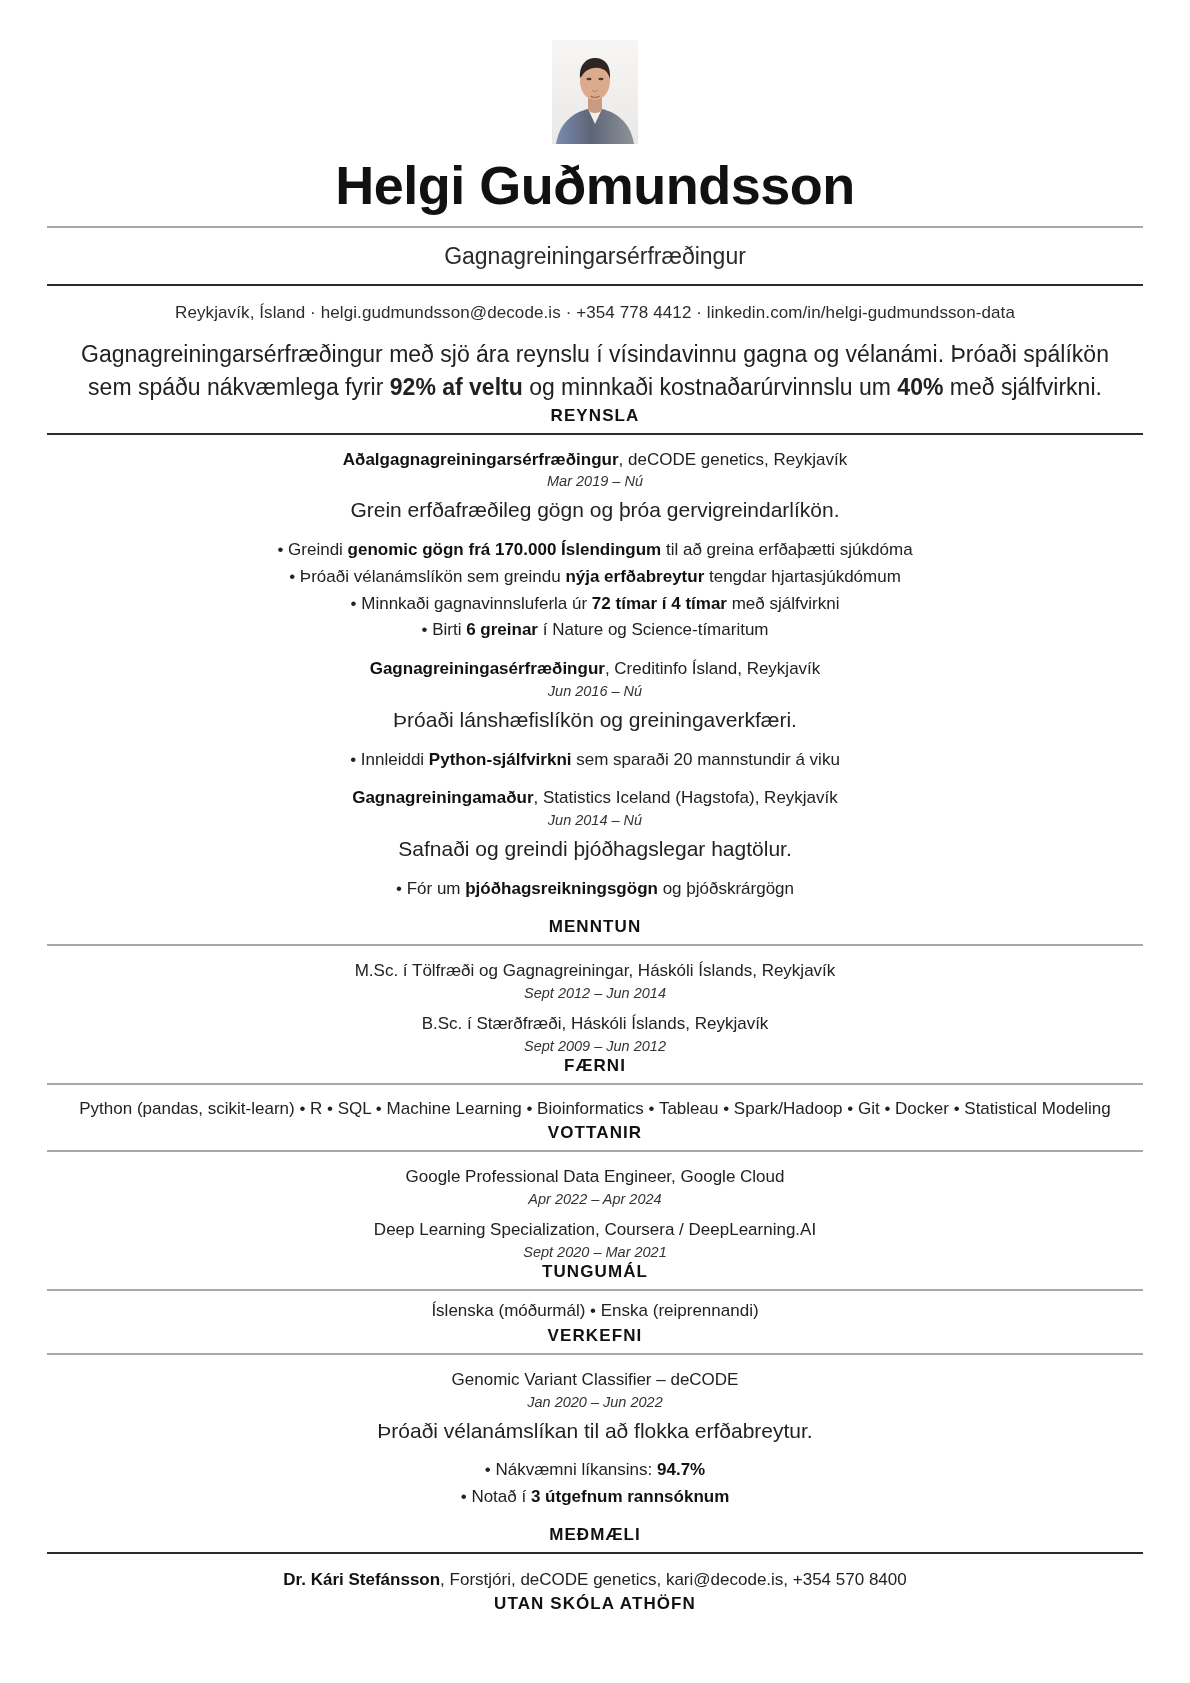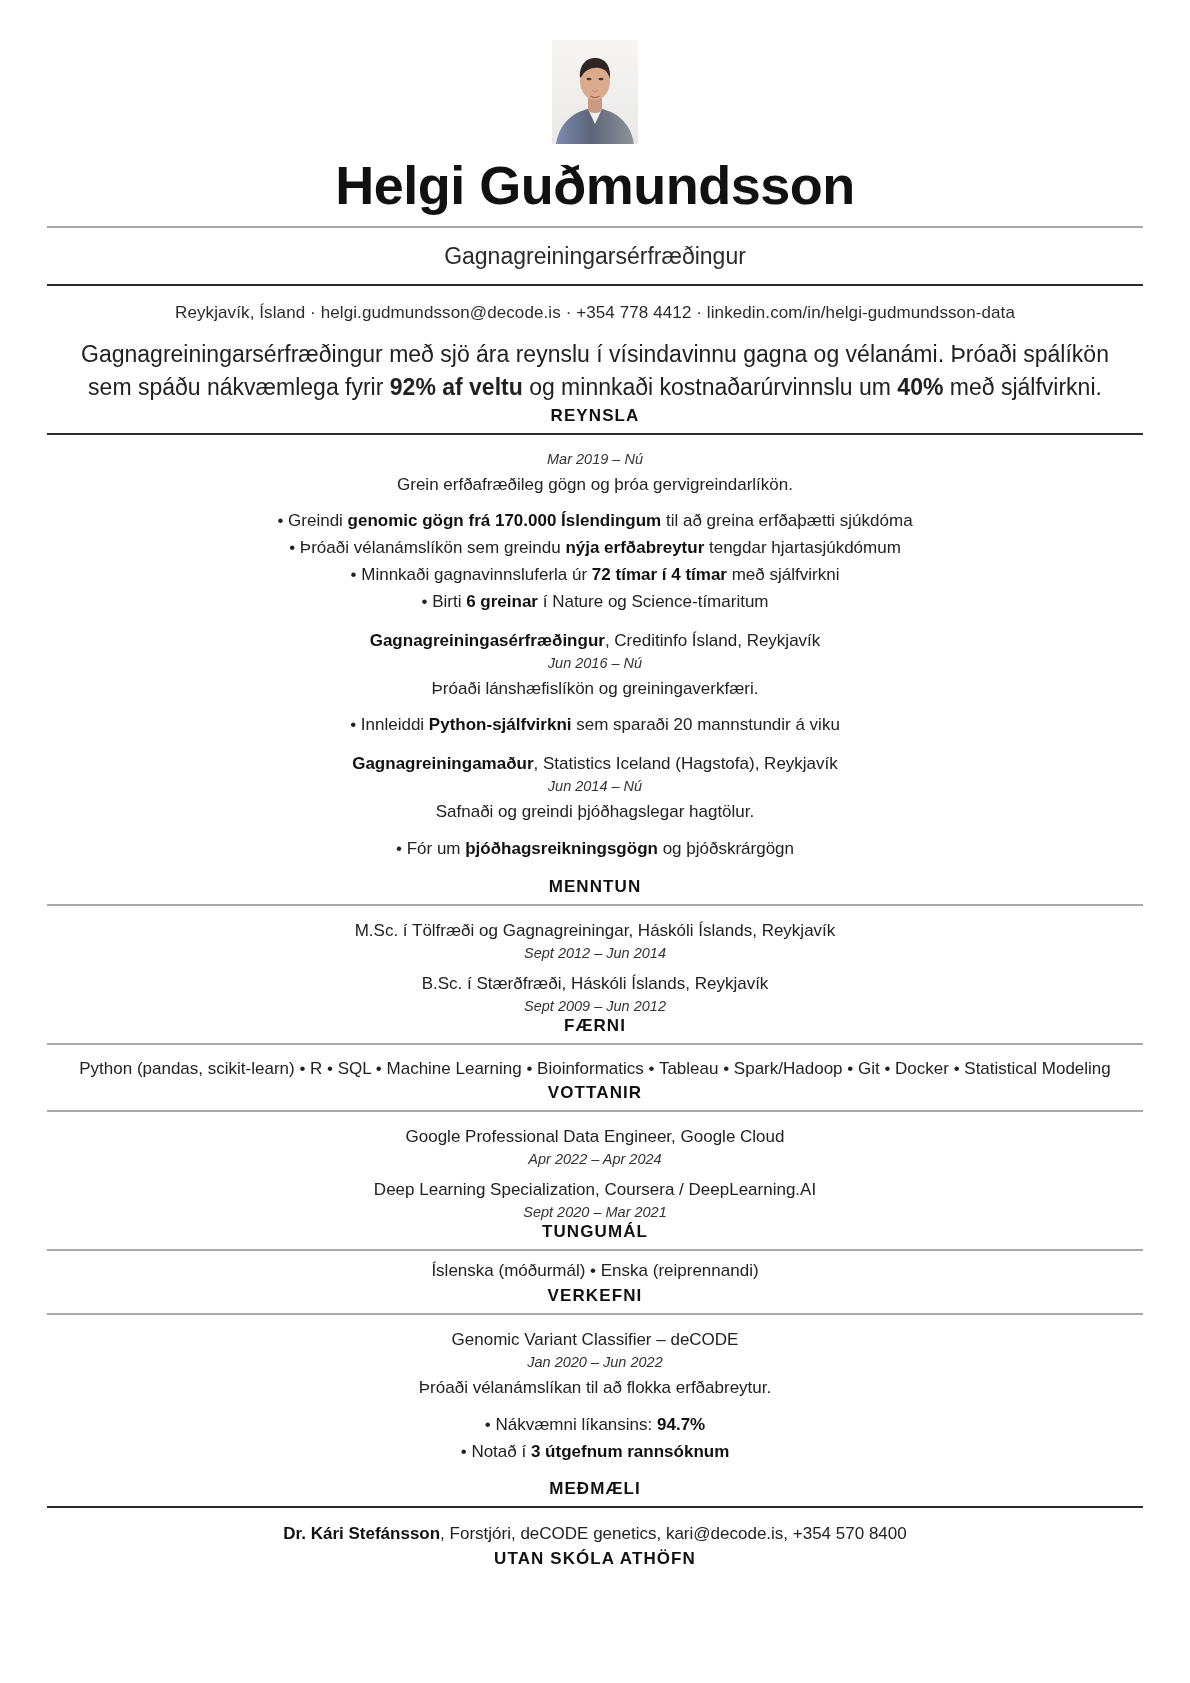--- a/index.html
+++ b/index.html
@@ -111,21 +111,21 @@
   .entry-head b { font-weight: 700; color: #111; }
   .entry-dates {
     text-align: center;
     font-size: 14.5px;
     font-style: italic;
     color: #333;
     margin-top: 2px;
   }
   .entry-desc {
     text-align: center;
-    font-size: 17px;
+    font-size: 21px;
     color: #222;
     margin-top: 6px;
     line-height: 1.4;
   }
   .bullets {
     list-style: none;
     margin: 12px 0 0 0;
     padding: 0;
   }
   .bullets li {
@@ -197,20 +197,21 @@
   <div class="contact">Reykjavík, Ísland · helgi.gudmundsson@decode.is · +354 778 4412 · linkedin.com/in/helgi-gudmundsson-data</div>
 
   <p class="summary"><span>Gagnagreiningarsérfræðingur með sjö ára reynslu í vísindavinnu gagna og vélanámi. Þróaði spálíkön sem spáðu nákvæmlega fyrir </span><b>92% af veltu</b><span> og minnkaði kostnaðarúrvinnslu um </span><b>40%</b><span> með sjálfvirkni.</span></p>
 
   <section class="section">
     <div class="section-title">REYNSLA</div>
     <hr class="rule-dark">
     <div class="section-body">
 
       <div class="entry">
+        <div class="entry-head"><b>Aðalgagnagreiningarsérfræðingur</b><span>, deCODE genetics, Reykjavík</span></div>
         <div class="entry-dates">Mar 2019 – Nú</div>
         <div class="entry-desc">Grein erfðafræðileg gögn og þróa gervigreindarlíkön.</div>
         <ul class="bullets">
           <li><span>• Greindi </span><b>genomic gögn frá 170.000 Íslendingum</b><span> til að greina erfðaþætti sjúkdóma</span></li>
           <li><span>• Þróaði vélanámslíkön sem greindu </span><b>nýja erfðabreytur</b><span> tengdar hjartasjúkdómum</span></li>
           <li><span>• Minnkaði gagnavinnsluferla úr </span><b>72 tímar í 4 tímar</b><span> með sjálfvirkni</span></li>
           <li><span>• Birti </span><b>6 greinar</b><span> í Nature og Science-tímaritum</span></li>
         </ul>
       </div>
 

